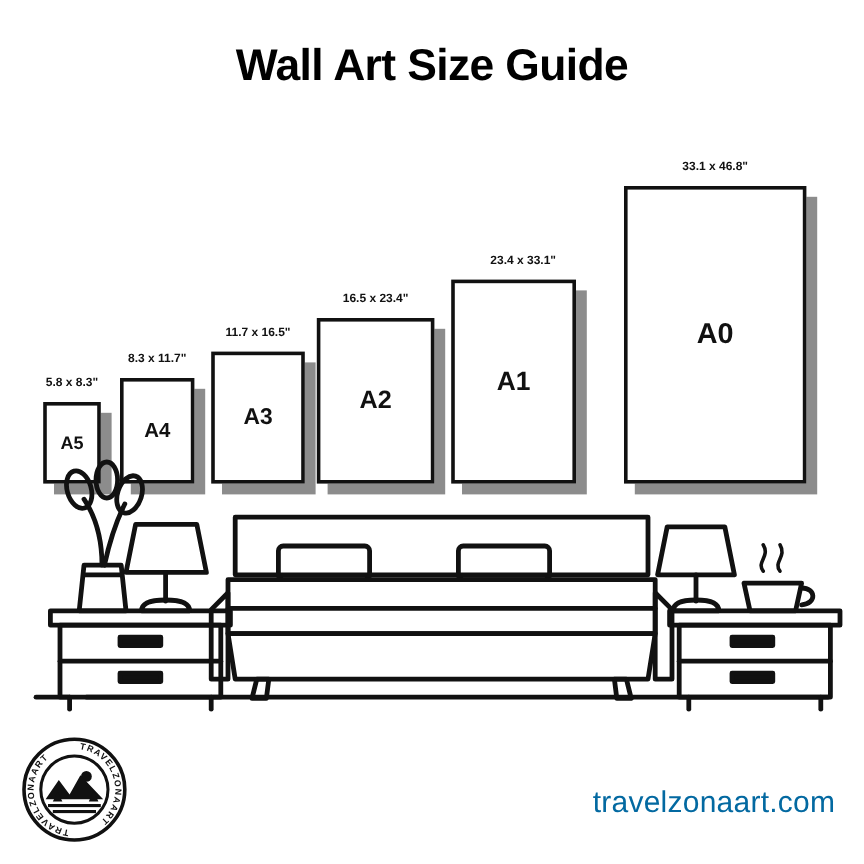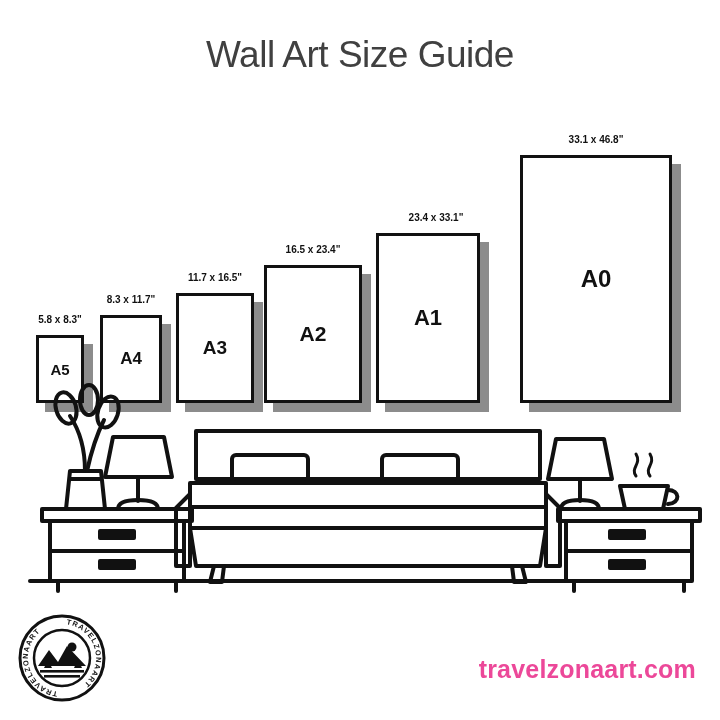--- a/index.html
+++ b/index.html
@@ -15,23 +15,23 @@
     width: 720px; height: 720px;
     background: #ffffff;
   }
 
   
   #title {
     position: absolute;
     top: 34px; left: 0; width: 720px;
     text-align: center;
     font-size: 37px;
-    font-weight: normal;
+    font-weight: bold;
     letter-spacing: -0.5px;
-    color: #404040;
+    color: #000000;
   }
 
   
   #frames {
     position: absolute;
     left: 0; top: 108px;
     width: 720px; height: 295px;
   }
   .frame-wrap {
     position: absolute;
@@ -74,22 +74,22 @@
   
   #logo {
     position: absolute;
     left: 18px; top: 614px;
     width: 88px; height: 88px;
   }
   #site {
     position: absolute;
     right: 24px; top: 655px;
     font-size: 25px;
-    font-weight: bold;
-    color: #ec4899;
+    font-weight: normal;
+    color: #0369a1;
     letter-spacing: 0.2px;
   }
 </style>
 </head>
 <body>
 
 <div id="page">
 
   <div id="title">Wall Art Size Guide</div>
 

